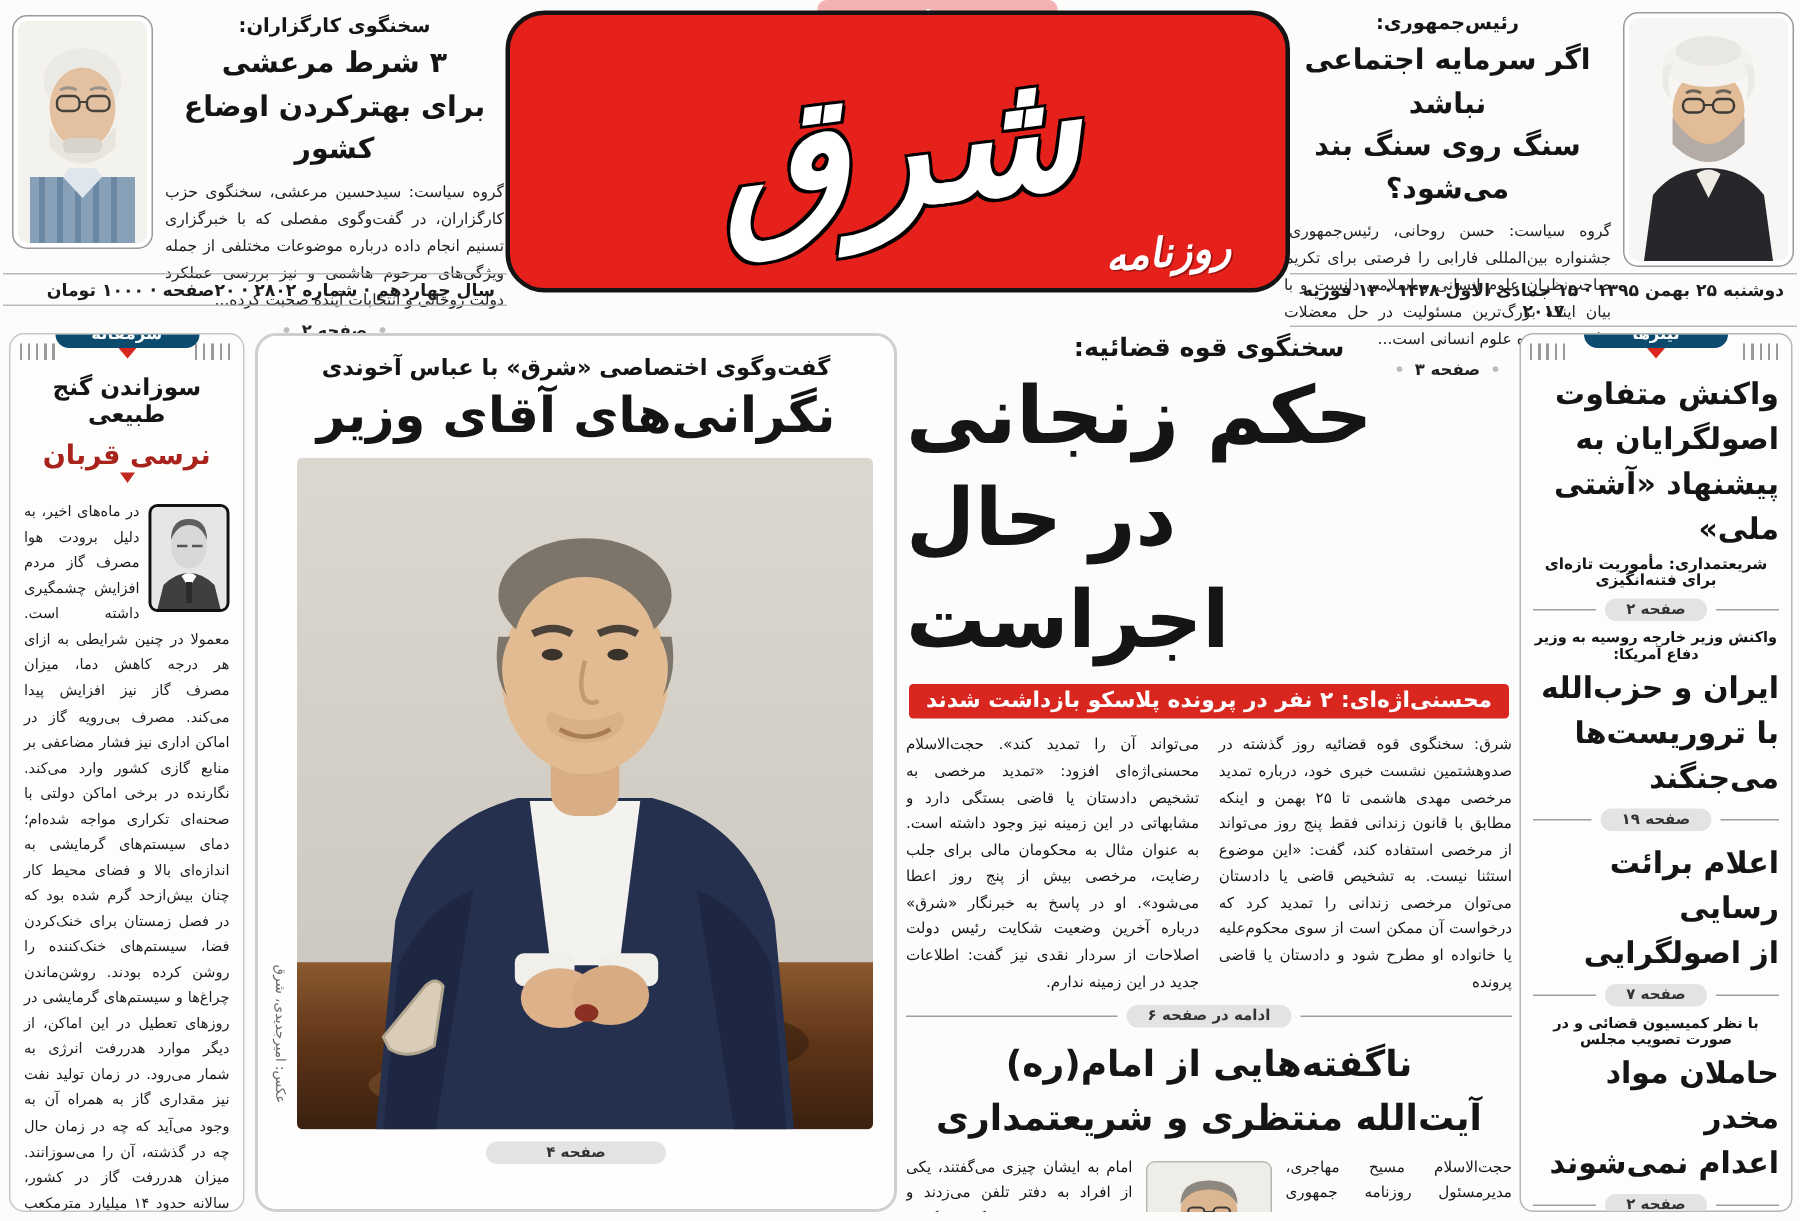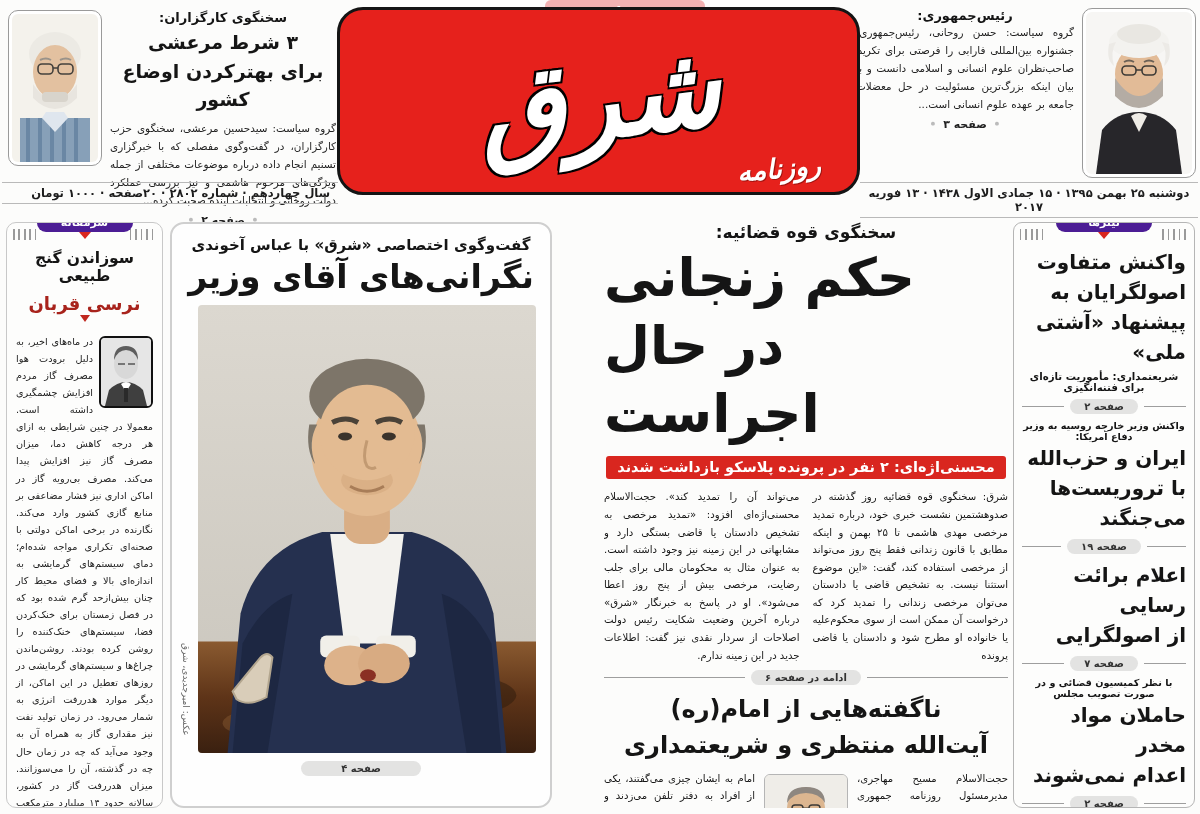--- a/index.html
+++ b/index.html
@@ -34,21 +34,21 @@
              white-space:pre-line; margin:3px 0 5px; }
   .body-sm { font-size:10.4px; line-height:1.74; text-align:justify; color:#222; }
   .pageref { font-size:11px; font-weight:bold; text-align:center; margin-top:5px; color:#222; }
   .pageref::before,.pageref::after { content:"●"; font-size:5px; color:#bbb;
              vertical-align:3px; margin:0 8px; }
   .rule-line { border-top:1px solid #b9b9b9; border-bottom:1px solid #b9b9b9;
              font-size:11.5px; font-weight:bold; padding:3px 8px; color:#1d1d1d; }
 
   
   .pill-red { position:absolute; top:-9px; right:50%; transform:translateX(50%);
-        background:#4c1d95; color:#fff; font-size:11px; font-weight:bold;
+        background:#0c4a6e; color:#fff; font-size:11px; font-weight:bold;
         width:96px; text-align:center; padding:2px 0 3px; border-radius:12px; z-index:3; }
   .pill-red::after { content:""; position:absolute; top:100%; right:50%; margin-right:-6px;
         border:6px solid transparent; border-top:7px solid #d9261f; }
   .graypill { background:#e3e3e2; border-radius:10px; font-size:10px; font-weight:bold;
         color:#333; padding:2px 14px; white-space:nowrap; }
   .divider { display:flex; align-items:center; gap:6px; margin:6px 0; }
   .divline { flex:1; border-top:1px solid #9e9e9e; }
   .ticks { position:absolute; top:6px; width:26px; height:11px;
         background:repeating-linear-gradient(90deg,#9a9a9a 0 1.5px,transparent 1.5px 5.5px); }
 
@@ -56,21 +56,21 @@
   .ed-box { left:6px; top:222px; width:157px; height:586px; border:1px solid #c8c8c8;
         border-radius:10px; padding:16px 9px 8px; overflow:hidden; background:#fdfdfc; }
   .ed-title { font-size:15.5px; font-weight:bold; text-align:center; margin-top:10px; }
   .ed-author { font-size:18px; font-weight:bold; color:#a8231c; text-align:center; margin:8px 0 1px; }
   .ed-tri { margin:0 auto 6px; width:0; border:5px solid transparent; border-top:7px solid #c0271f; }
   .ed-photo { float:right; width:54px; height:72px; border:2px solid #111; border-radius:6px;
         overflow:hidden; margin:3px 0 4px 6px; background:#e9e9e9; }
   .ed-body { font-size:9.7px; line-height:1.76; text-align:justify; color:#1c1c1c; }
 
   
-  .feature-card { left:170px; top:222px; width:382px; height:586px; border:2px solid #cfcfcf;
+  .feature-card { left:170px; top:222px; width:428px; height:586px; border:2px solid #cfcfcf;
         border-radius:14px; background:#fefefe; overflow:hidden; }
   .f-kicker { font-size:15px; font-weight:bold; text-align:center; margin-top:12px; }
   .f-head { font-size:33px; font-weight:bold; text-align:center; margin:3px 0 9px; }
   .f-photo { margin:0 14px 0 26px; height:448px; border-radius:4px; overflow:hidden; }
   .f-photo svg { display:block; width:100%; height:100%; }
   .f-credit { position:absolute; left:9px; bottom:70px; writing-mode:vertical-rl;
         font-size:9px; color:#666; letter-spacing:1px; }
   .f-pillrow { display:flex; justify-content:center; margin-top:8px; }
   .f-pillrow .graypill { padding:2px 40px; }
 
@@ -148,20 +148,22 @@
         <path d="M23 32 Q20 48 28 54 Q24 40 30 30 Z M83 32 Q86 48 78 54 Q82 40 76 30 Z" fill="#eceae6"></path>
         <ellipse cx="53" cy="22" rx="22" ry="10" fill="#e9e7e2"></ellipse>
         <rect x="36" y="54" width="14" height="9" rx="4" fill="none" stroke="#3c3a36" stroke-width="1.6"></rect>
         <rect x="56" y="54" width="14" height="9" rx="4" fill="none" stroke="#3c3a36" stroke-width="1.6"></rect>
         <line x1="50" y1="58" x2="56" y2="58" stroke="#3c3a36" stroke-width="1.4"></line>
         <path d="M38 50 q5 -3 10 0 M58 50 q5 -3 10 0" stroke="#6b6156" stroke-width="2" fill="none"></path>
       </svg>
     </div>
     <div class="txt">
       <div class="kicker-sm">رئیس‌جمهوری:</div>
+      <div class="head-md">اگر سرمایه اجتماعی نباشد
+سنگ روی سنگ بند می‌شود؟</div>
       <div class="body-sm">گروه سیاست: حسن روحانی، رئیس‌جمهوری، جشنواره بین‌المللی فارابی را فرصتی برای تکریم صاحب‌نظران علوم انسانی و اسلامی دانست و با بیان اینکه بزرگ‌ترین مسئولیت در حل معضلات جامعه بر عهده علوم انسانی است...</div>
       <div class="pageref">صفحه ۳</div>
     </div>
   </div>
   <div class="abs rule-line" style="left:860px; top:182px; width:338px; text-align:center;">دوشنبه ۲۵ بهمن ۱۳۹۵ · ۱۵ جمادی الاول ۱۴۳۸ · ۱۳ فوریه ۲۰۱۷</div>
 
   <div class="abs ed-box">
     <div class="pill-red">سرمقاله</div>
     <div class="ticks" style="right:6px;"></div>
     <div class="ticks" style="left:6px;"></div>

